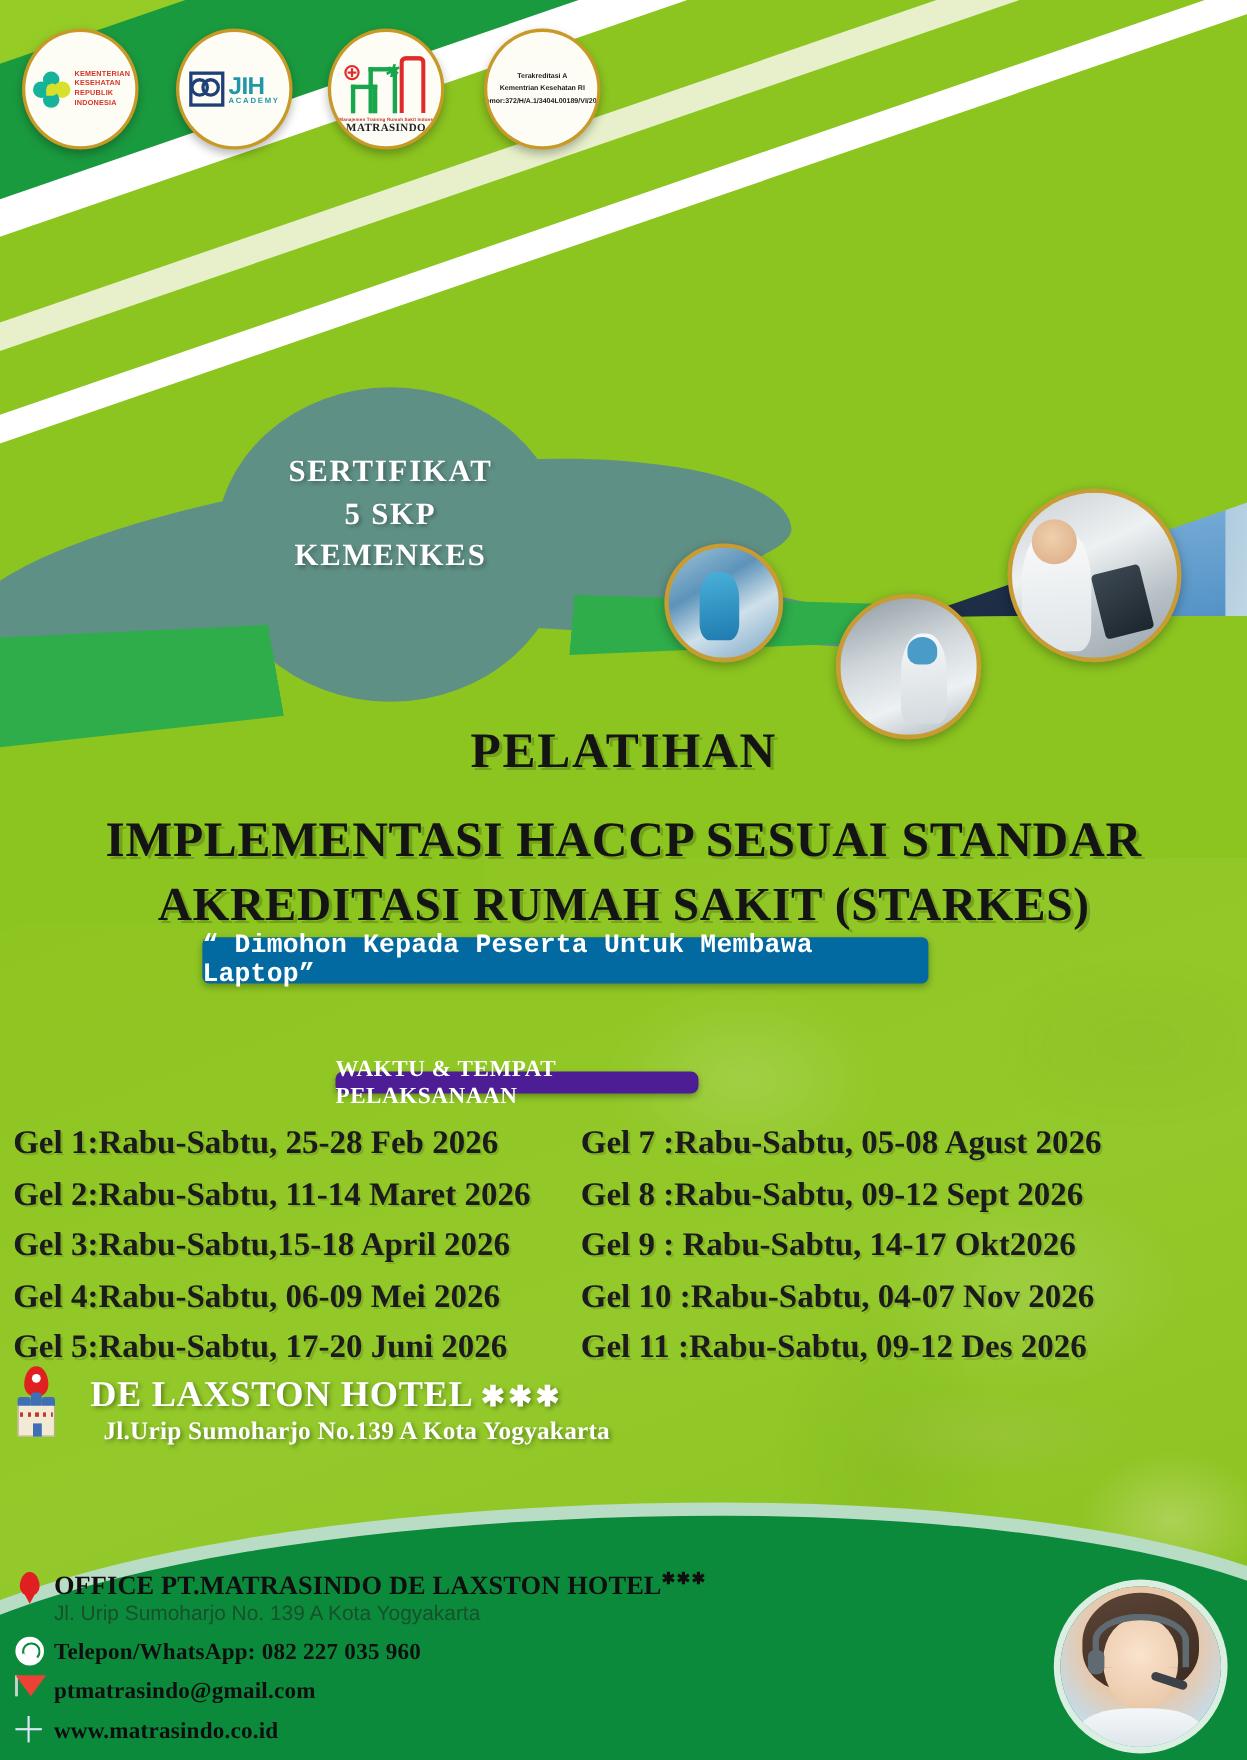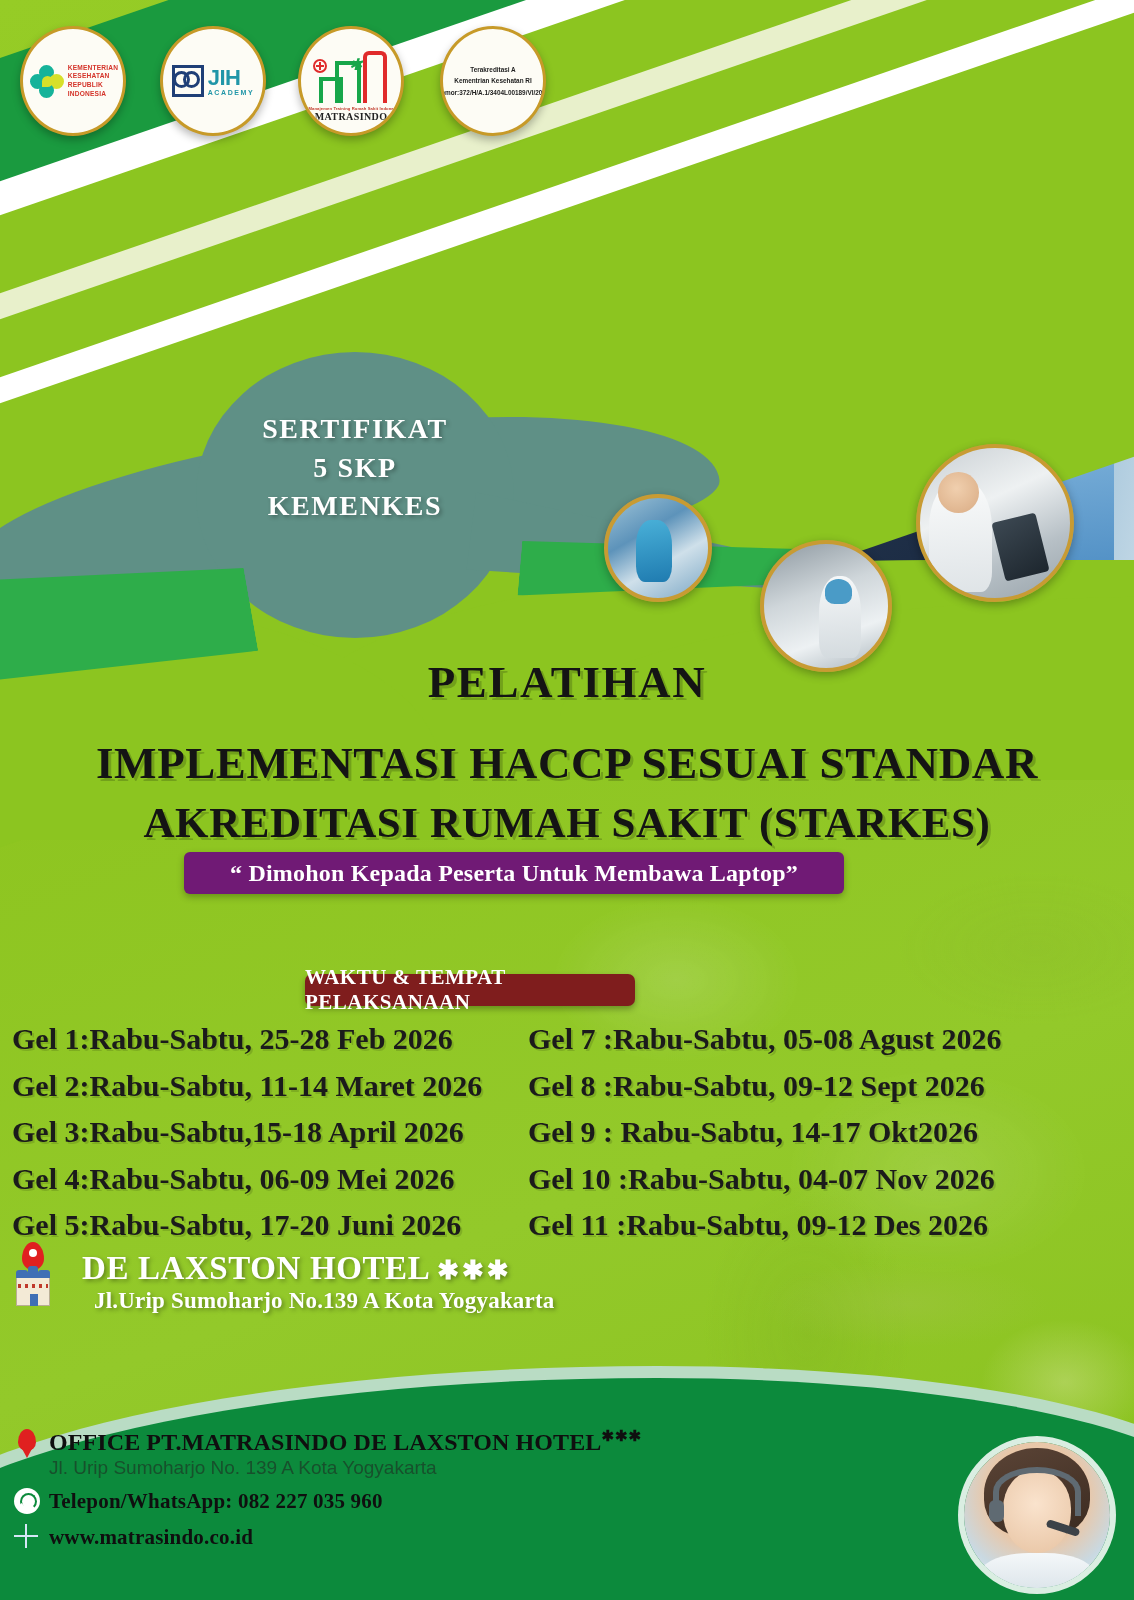--- a/index.html
+++ b/index.html
@@ -244,31 +244,31 @@
   .hl-1 { font-size:45px; letter-spacing:1.6px; line-height:1.36;
     text-shadow:3px 3px 0 rgba(0,0,0,.18); }
   .hl-2 { font-size:45px; letter-spacing:.6px; line-height:1.36; margin-top:20px;
     text-shadow:3px 3px 0 rgba(0,0,0,.18); }
   .hl-3 { font-size:43px; letter-spacing:.6px; line-height:1.36;
     text-shadow:3px 3px 0 rgba(0,0,0,.18); }
 
   
   .laptop-note {
     position:absolute; left:184px; top:852px; width:660px; height:42px;
-    background:#701a75; border-radius:6px;
+    background:#0369a1; border-radius:6px;
     display:flex; align-items:center; justify-content:center;
-    color:#ffffff; font-family:Liberation Serif, serif; font-weight:bold;
+    color:#ffffff; font-family:Liberation Mono, monospace; font-weight:bold;
     font-size:24px; letter-spacing:.2px;
     box-shadow:0 3px 7px rgba(0,0,0,.28);
   }
 
   
   .sec-head {
-    position:absolute; left:305px; top:974px; width:330px; height:32px;
-    background:#7f1d1d; border-radius:7px;
+    position:absolute; left:305px; top:974px; width:330px; height:20px;
+    background:#4c1d95; border-radius:7px;
     display:flex; align-items:center; justify-content:center;
     color:#fff; font-family:"Liberation Serif",serif; font-weight:bold;
     font-size:21px; letter-spacing:.5px;
     box-shadow:0 3px 6px rgba(0,0,0,.3);
   }
 
   
   .sched { position:absolute; top:1016px; left:0; width:1134px; height:250px; }
   .col-left { position:absolute; left:12px; top:0; width:520px; }
   .col-right { position:absolute; left:528px; top:0; width:600px; }
@@ -559,20 +559,24 @@
         <span>OFFICE PT.MATRASINDO DE LAXSTON HOTEL</span><sup>✱✱✱</sup>
       </span>
     </div>
     <div class="f-addr">Jl. Urip Sumoharjo No. 139 A Kota Yogyakarta</div>
 
     <div class="f-line" style="margin-top:8px;">
       <span class="f-ico ico-wa"></span>
       <span class="f-contact">Telepon/WhatsApp: 082 227 035 960</span>
     </div>
 
+    <div class="f-line" style="margin-top:10px;">
+      <span class="f-ico"><span class="ico-mail"></span></span>
+      <span class="f-contact">ptmatrasindo@gmail.com</span>
+    </div>
 
     <div class="f-line" style="margin-top:10px;">
       <span class="f-ico"><span class="ico-globe"></span></span>
       <span class="f-contact">www.matrasindo.co.id</span>
     </div>
   </div>
 
   <div class="cs-photo">
     <span class="cs-hair"></span>
     <span class="cs-face"></span>

